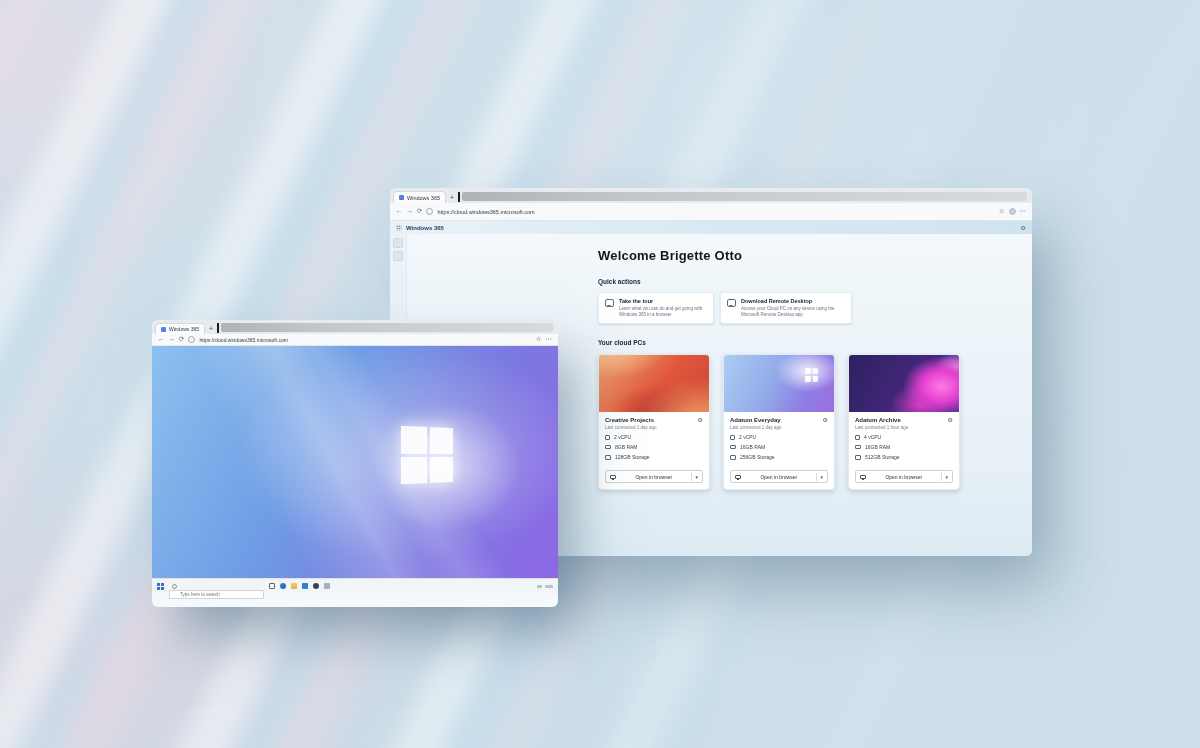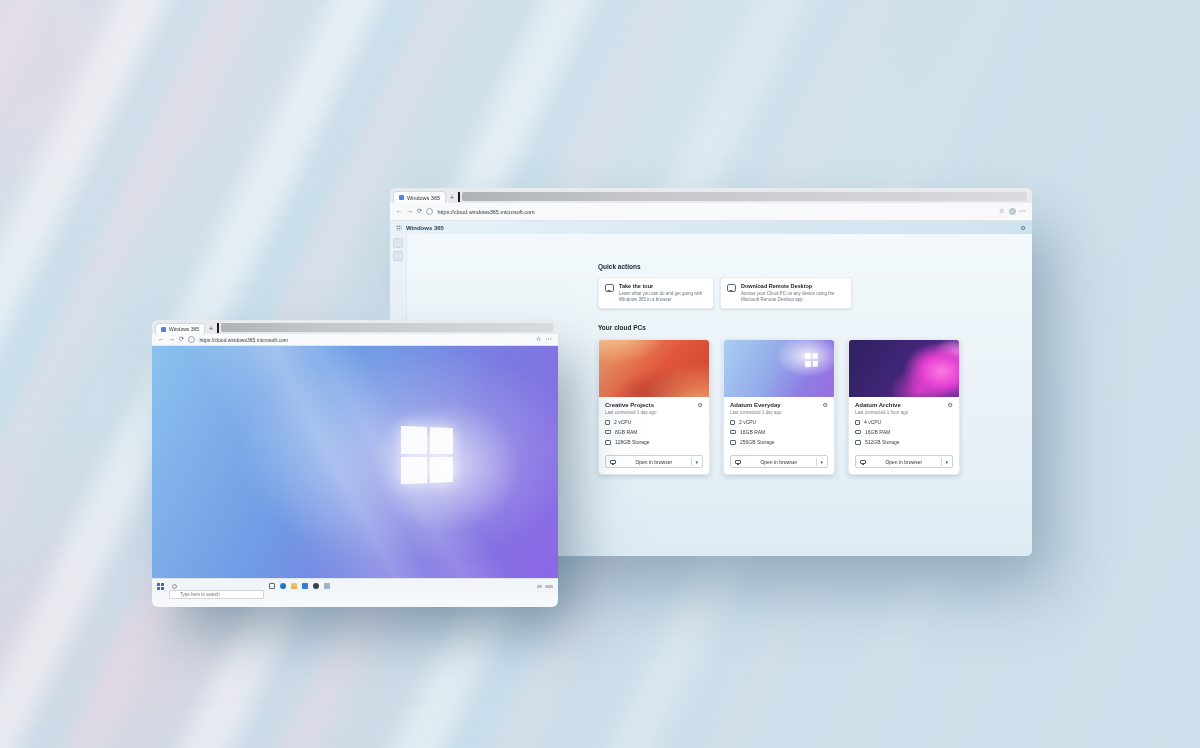--- a/index.html
+++ b/index.html
@@ -190,20 +190,21 @@
       <span class="apptitle">Windows 365</span>
       <span class="spacer"></span>
       <span class="hdr-gear">⚙</span>
     </div>
     <div class="rw-body">
       <div class="rail">
         <span class="rail-btn"></span>
         <span class="rail-btn"></span>
       </div>
       <div class="rw-main">
+        <div class="welcome">Welcome Brigette Otto</div>
 
         <div class="seclabel">Quick actions</div>
         <div class="qa-row">
           <div class="qa-card c0">
             <span class="qa-icon"></span>
             <div>
               <div class="qa-title">Take the tour</div>
               <div class="qa-desc">Learn what you can do and get going with Windows 365 in a browser</div>
             </div>
           </div>

